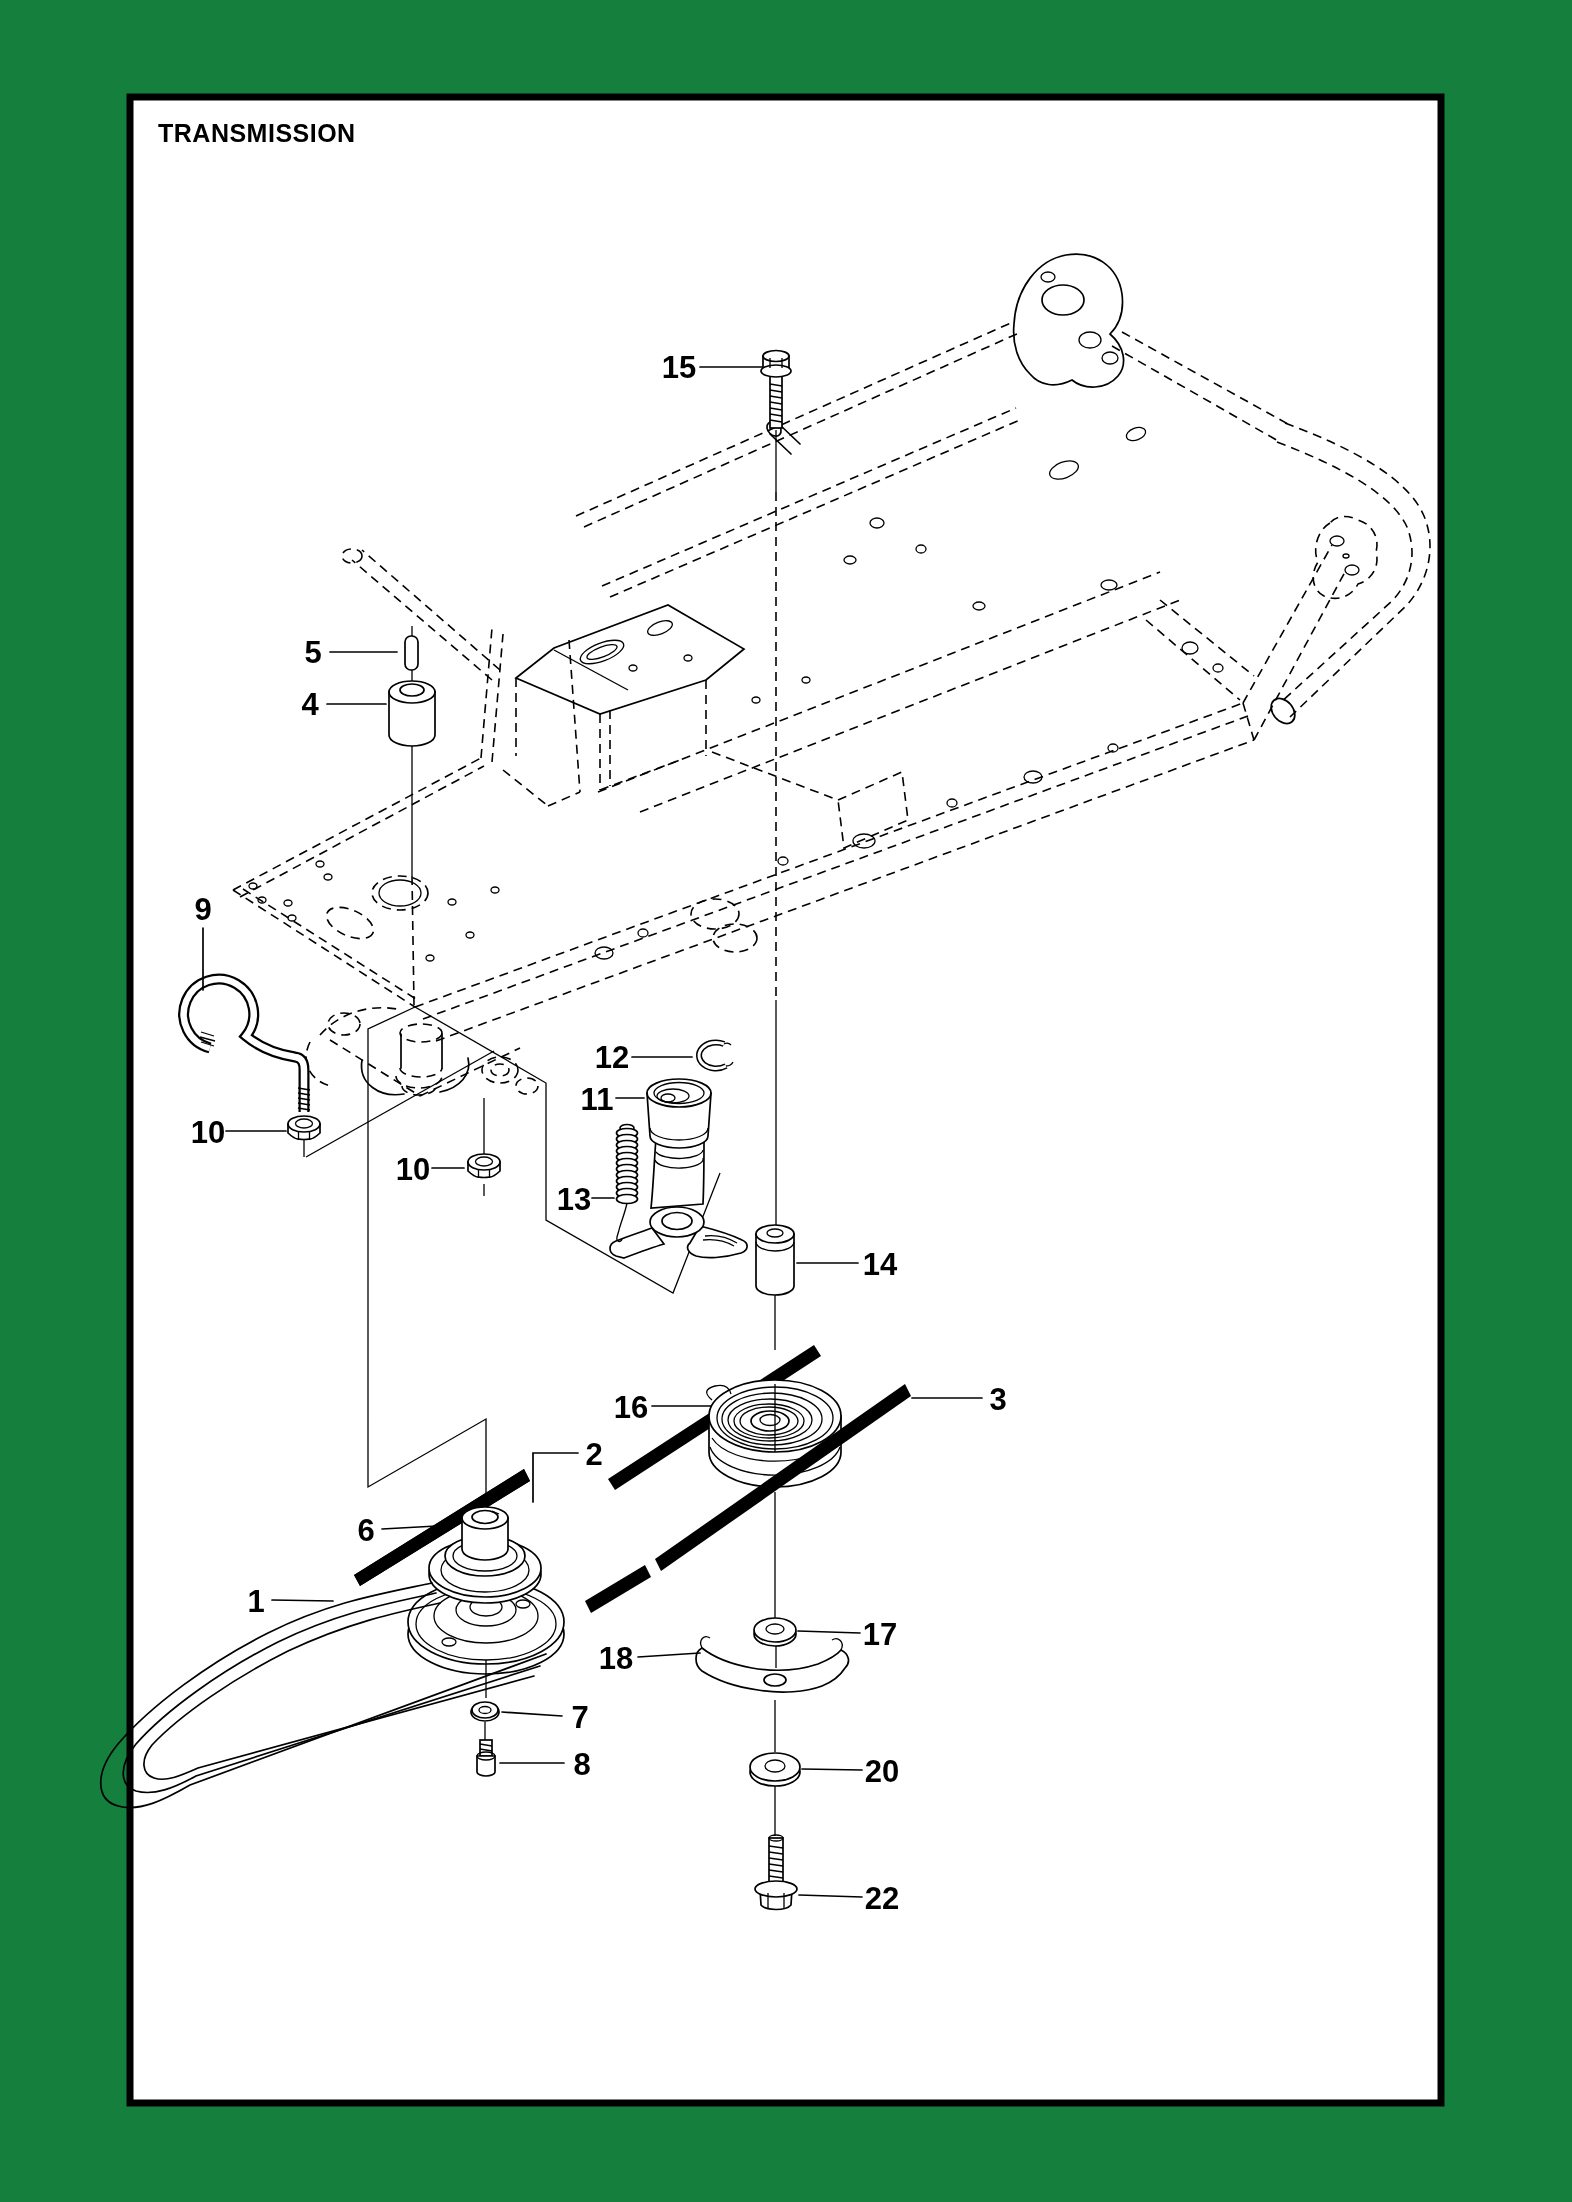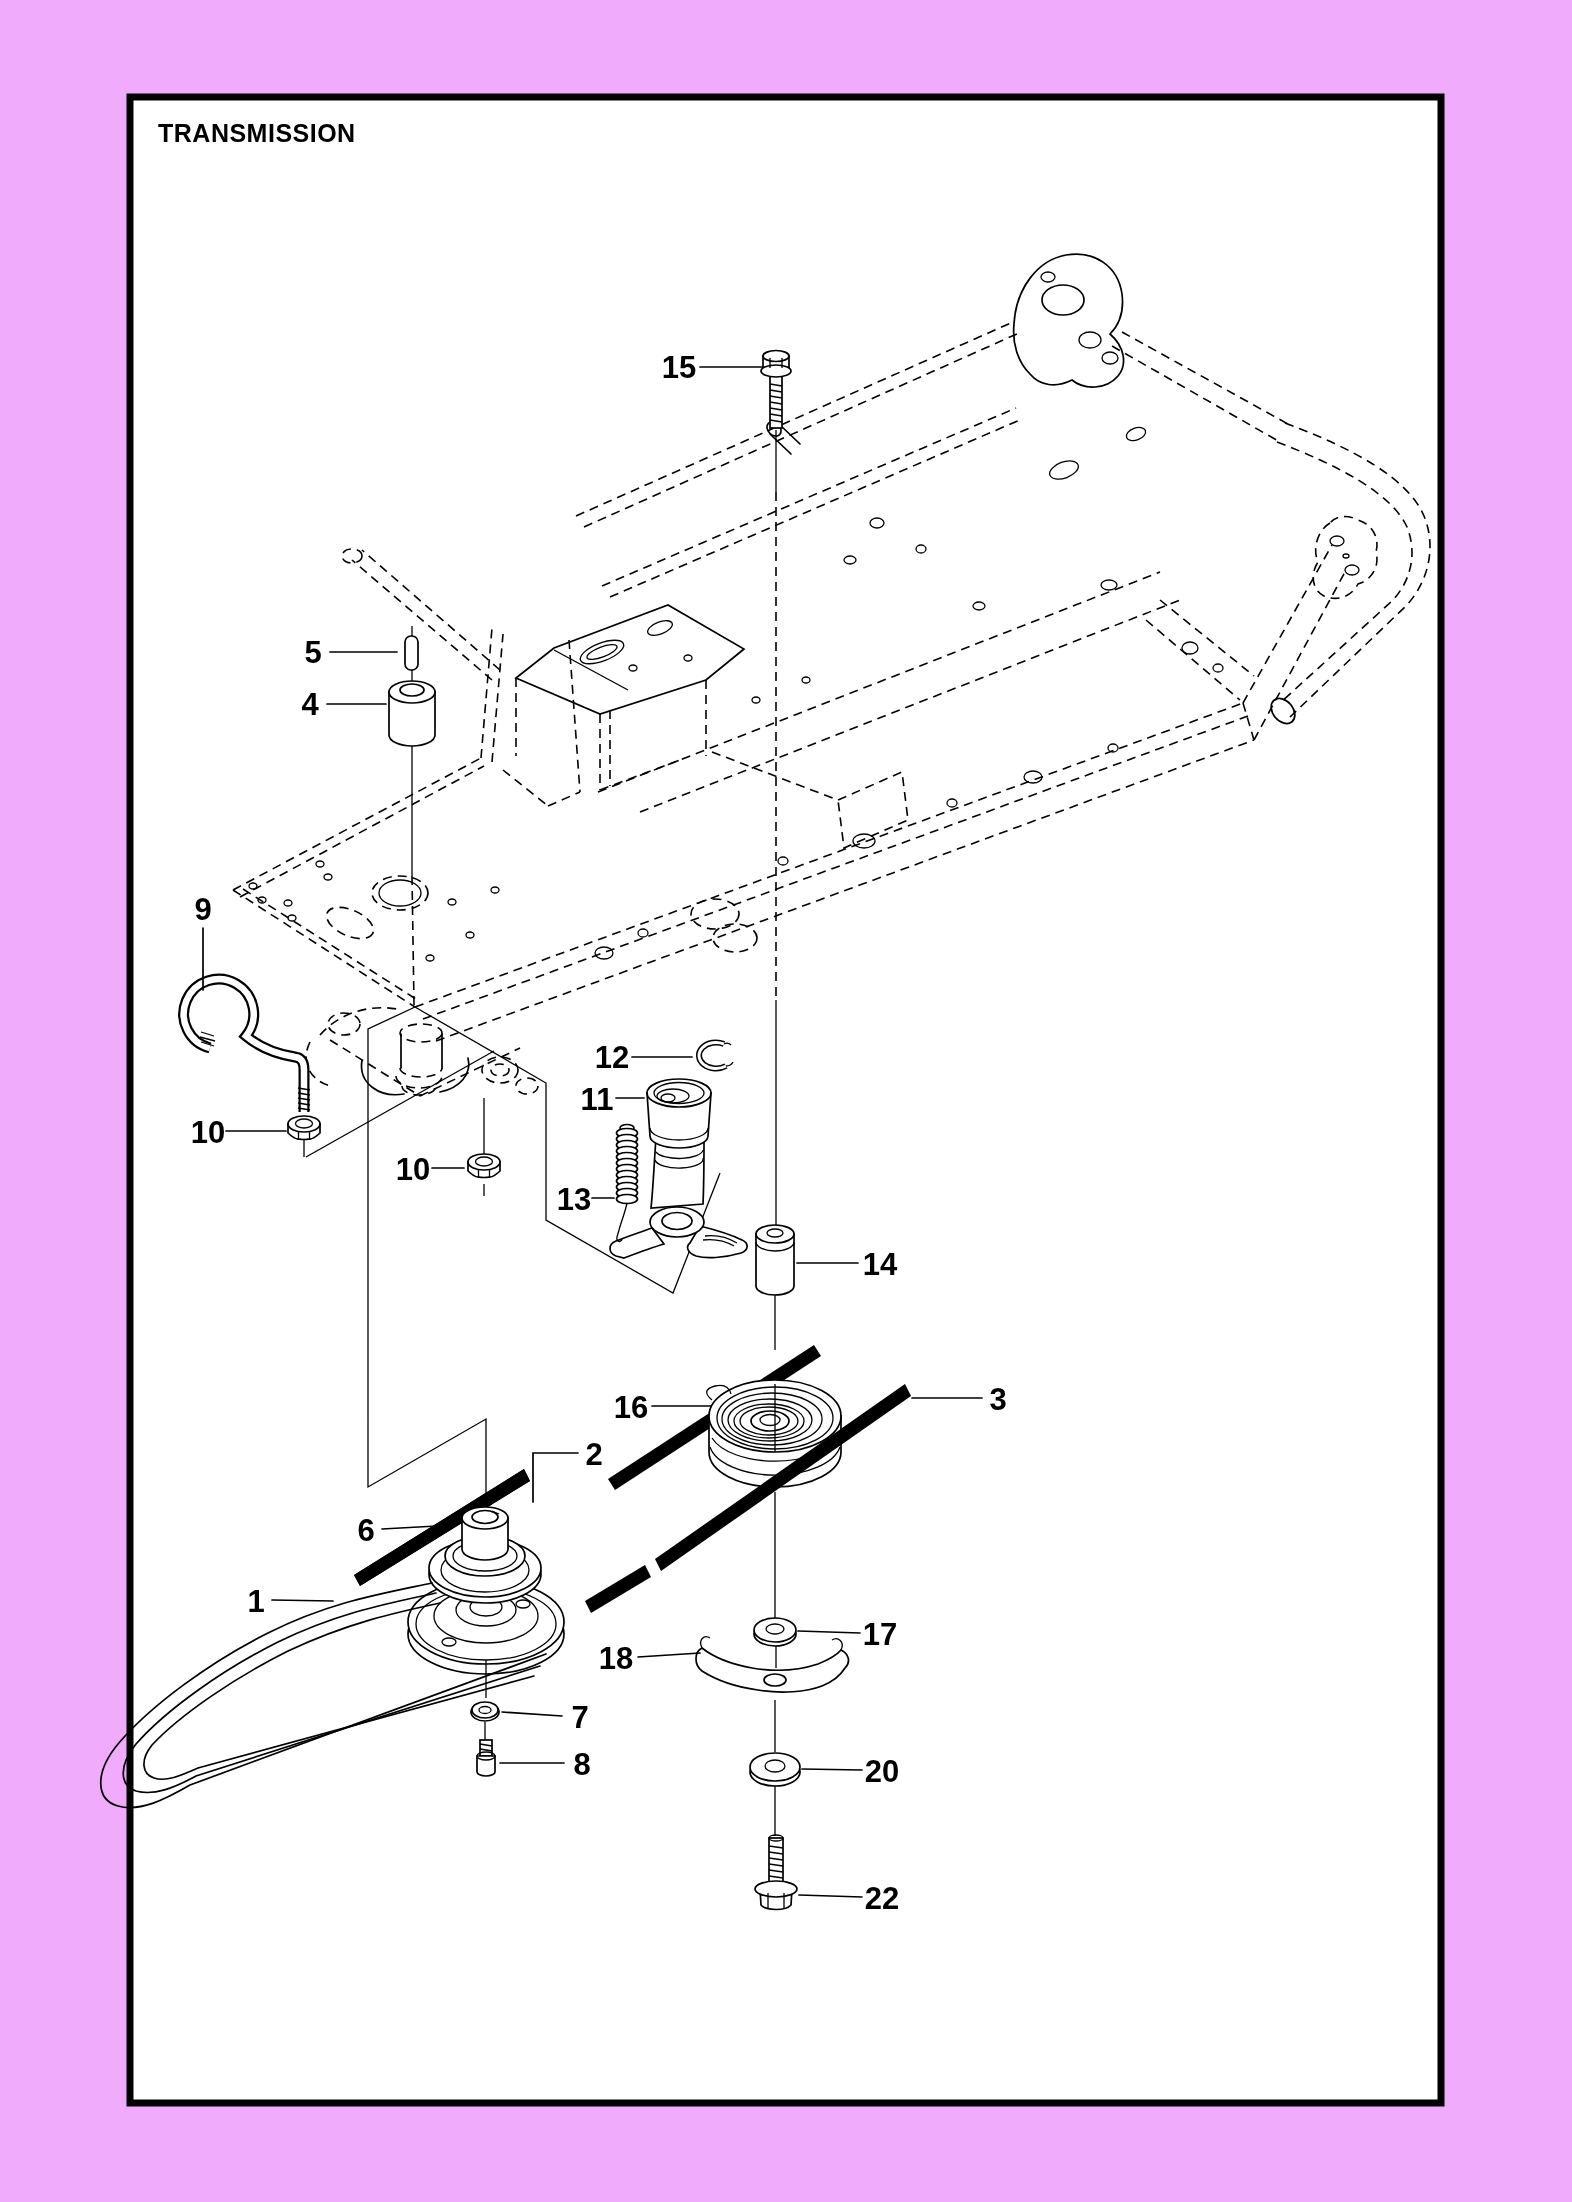--- a/index.html
+++ b/index.html
@@ -1,16 +1,16 @@
 <!DOCTYPE html>
 <html><head>
 <meta charset="utf-8">
 <style>
   html,body{margin:0;padding:0;background:#fff;}
-  .page{position:relative;width:1572px;height:2202px;background:#f0abfc;overflow:hidden;}
+  .page{position:relative;width:1572px;height:2202px;background:#15803d;overflow:hidden;}
   svg{position:absolute;left:0;top:0;}
   .ln{fill:none;stroke:#000;stroke-width:1.7;stroke-linecap:round;}
   .thin{fill:none;stroke:#000;stroke-width:1.3;}
   .dash{fill:none;stroke:#000;stroke-width:1.6;stroke-dasharray:9 6;}
   .wh{fill:#fff;stroke:#000;stroke-width:1.7;}
   .blk{fill:#000;stroke:none;}
   .tube{fill:none;stroke:#000;stroke-width:11;stroke-linecap:butt;}
   .tubew{fill:none;stroke:#fff;stroke-width:6.5;stroke-linecap:butt;}
   .num{font:bold 31px "Liberation Sans",sans-serif;text-anchor:middle;fill:#000;}
   .ttl{font:bold 25px "Liberation Sans",sans-serif;fill:#000;letter-spacing:.5px;}

